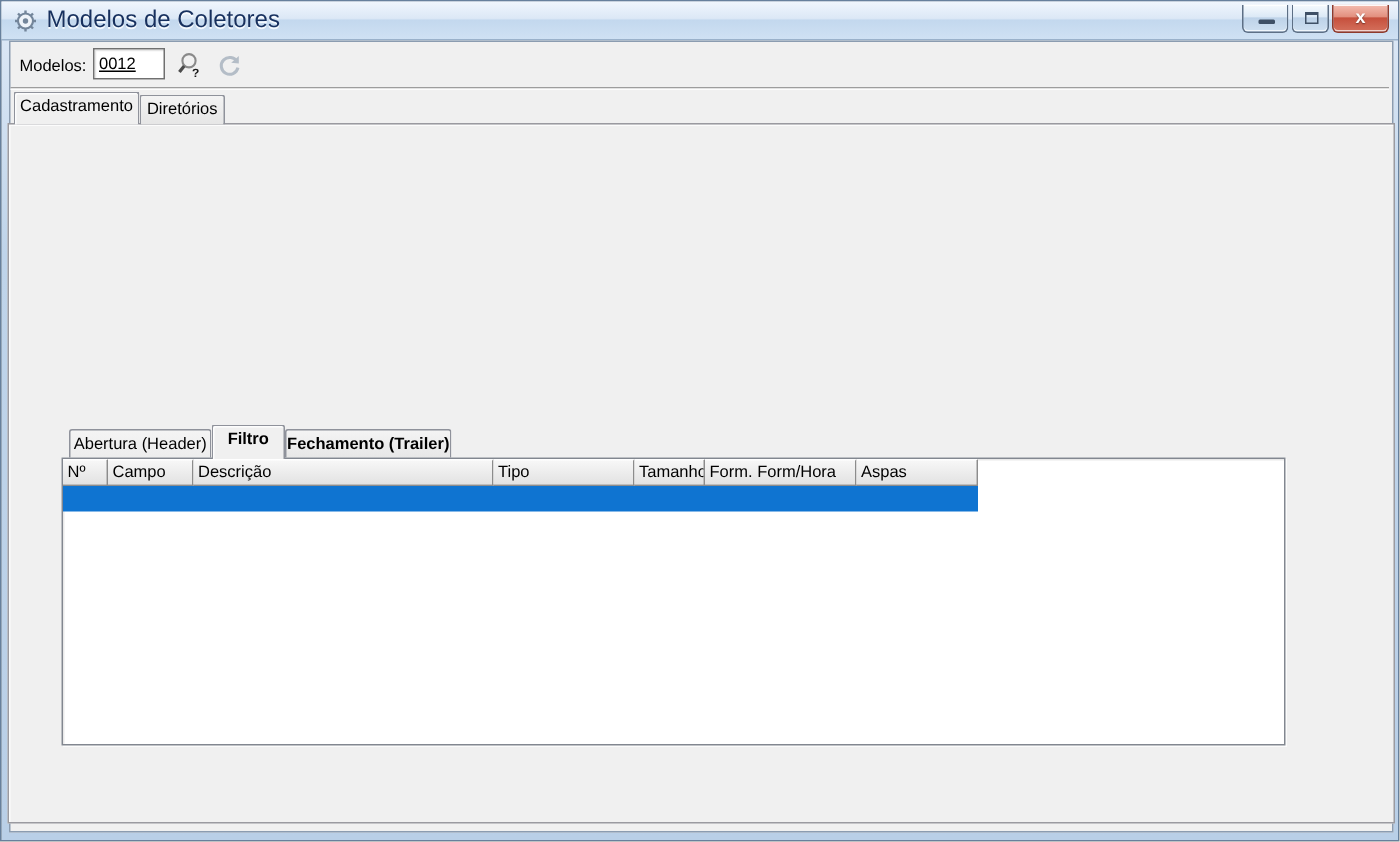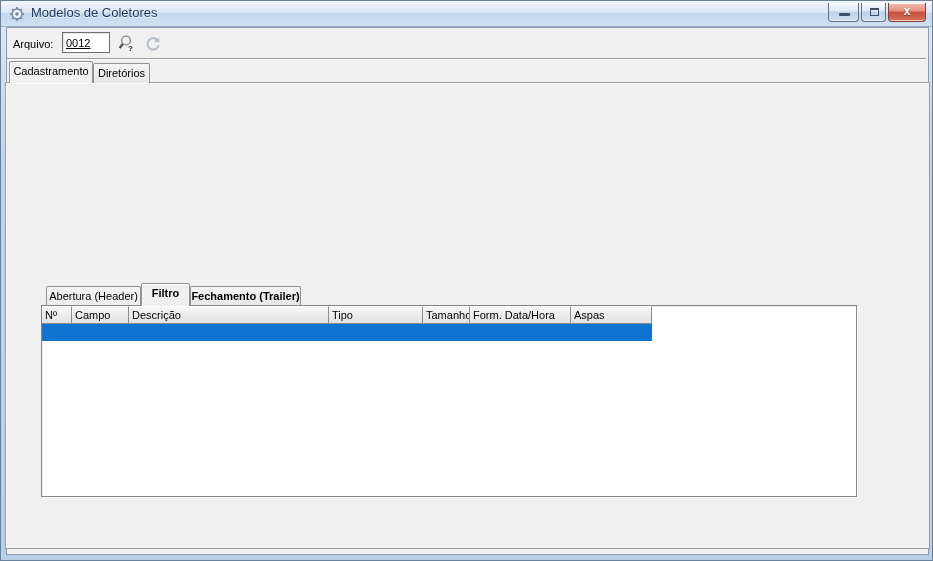--- a/index.html
+++ b/index.html
@@ -8,21 +8,21 @@
     position:relative;width:933px;height:561px;
     font-family:"Liberation Sans",sans-serif;font-size:11px;color:#000;
     background:linear-gradient(#dfeaf7,#bfd4ea 30%,#b9cfe7);
     border:1px solid #67809c;
   }
   
   .titlebar{position:absolute;left:0;top:0;right:0;height:26px;
     background:linear-gradient(#f0f6fd 0%,#dcE8f6 45%,#c3d8ee 50%,#cfe1f3 100%);
     border-bottom:1px solid #9ab1ca;}
   .app-icon{position:absolute;left:8px;top:5px;width:16px;height:16px;}
-  .title-text{position:absolute;left:30px;top:4px;font-size:13px;color:#17305e;
+  .title-text{position:absolute;left:30px;top:4px;font-size:16px;color:#17305e;
     text-shadow:0 1px 0 rgba(255,255,255,.8);}
   .wbtn{position:absolute;top:2px;height:19px;border:1px solid #5d6f85;border-top:none;
     border-radius:0 0 4px 4px;background:linear-gradient(#f7fbfe,#dce9f6 45%,#bdd2e8 50%,#cfe0f1);
     box-shadow:inset 0 -1px 0 rgba(255,255,255,.7),inset 0 1px 0 rgba(255,255,255,.9);cursor:pointer;}
   .wbtn.min{left:827px;width:31px;}
   .wbtn.max{left:860px;width:25px;}
   .wbtn.close{left:887px;width:38px;border-color:#8e3a2c;
     background:linear-gradient(#f4beb2,#e2907f 45%,#c6503d 50%,#d4705c);}
   .glyph-min{position:absolute;left:50%;top:10px;width:11px;height:3px;margin-left:-5px;
     background:#3f5066;border-radius:1px;}
@@ -113,21 +113,21 @@
     <div class="wbtn max">
         <span class="glyph-max"></span>
       </div>
     <div class="wbtn close">
         <span class="glyph-close">x</span>
       </div>
   </div>
 
   <div class="client"></div>
 
-  <span class="lbl" style="left:12px;top:37px;">Arquivo:</span>
+  <span class="lbl" style="left:12px;top:37px;">Modelos:</span>
   <input class="tb" style="left: 61px; top: 31px; width: 48px; height: 21px;" value="0012">
   <svg class="icon16" style="left:116px;top:33px;" viewBox="0 0 18 18">
     <circle cx="9" cy="6.5" r="4.4" fill="#f1f1f1" stroke="#8a8a8a" stroke-width="1.4"></circle>
     <line x1="5.8" y1="10" x2="2.6" y2="14" stroke="#4c4c4c" stroke-width="2.2"></line>
     <text x="11" y="17" font-size="8" font-weight="bold" fill="#1a1a1a" font-family="Liberation Sans,sans-serif">?</text>
   </svg>
   <svg class="icon16" style="left:143px;top:34px;" viewBox="0 0 16 16">
     <path d="M12.5 5.5 A5 5 0 1 0 13 9" fill="none" stroke="#b4bdc7" stroke-width="1.8"></path>
     <path d="M13.5 2 L13.5 6.5 L9 6 Z" fill="#b4bdc7"></path>
   </svg>
@@ -224,21 +224,21 @@
     <span>Fechamento (Trailer)</span>
   </div>
 
   <div class="listview" style="left:40px;top:304px;width:816px;height:192px;z-index:3;">
     <div class="lv-header">
       <div class="hcell" style="width:30px;">Nº</div>
       <div class="hcell" style="width:57px;">Campo</div>
       <div class="hcell" style="width:200px;">Descrição</div>
       <div class="hcell" style="width:94px;">Tipo</div>
       <div class="hcell" style="width:47px;">Tamanho</div>
-      <div class="hcell" style="width:101px;">Form. Data/Hora</div>
+      <div class="hcell" style="width:101px;">Form. Form/Hora</div>
       <div class="hcell" style="width:81px;">Aspas</div>
     </div>
     <div class="lv-selrow" style="width:610px;"></div>
   </div>
 
   <span class="updown" style="left:866px;top:360px;">⇧</span>
   <span class="updown" style="left:866px;top:385px;">⇩</span>
 
   <span class="lbl" style="left:54px;top:503px;">Nº</span>
   <span class="lbl" style="left:71px;top:503px;">Campo</span>

